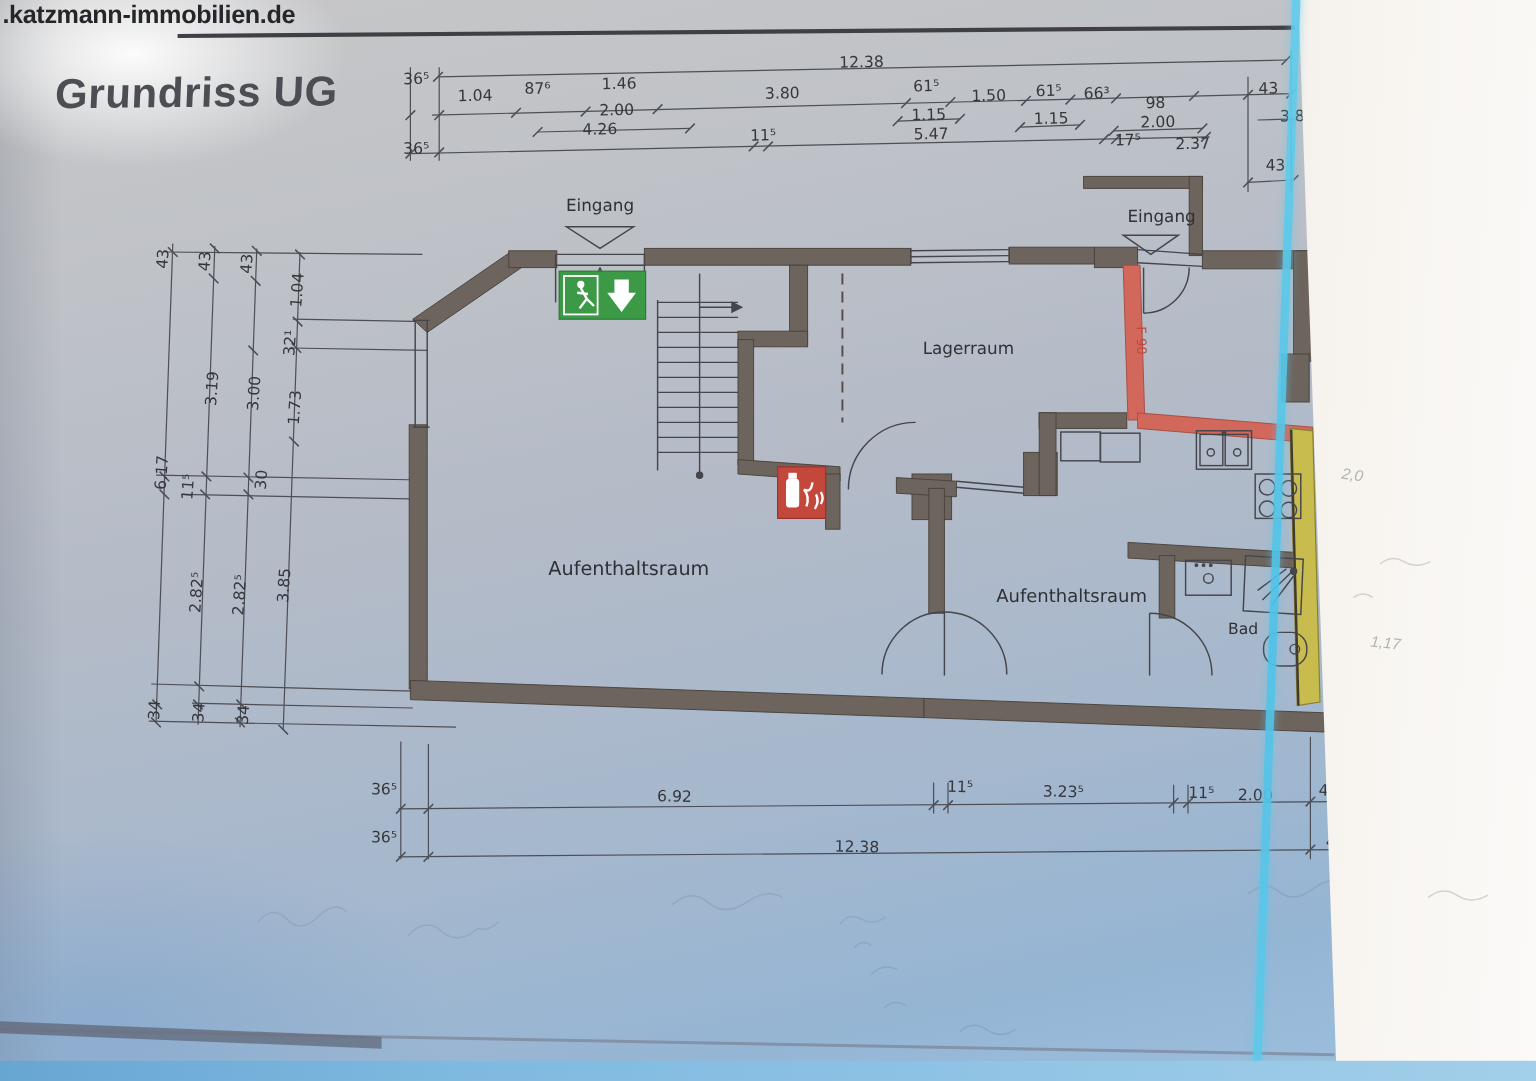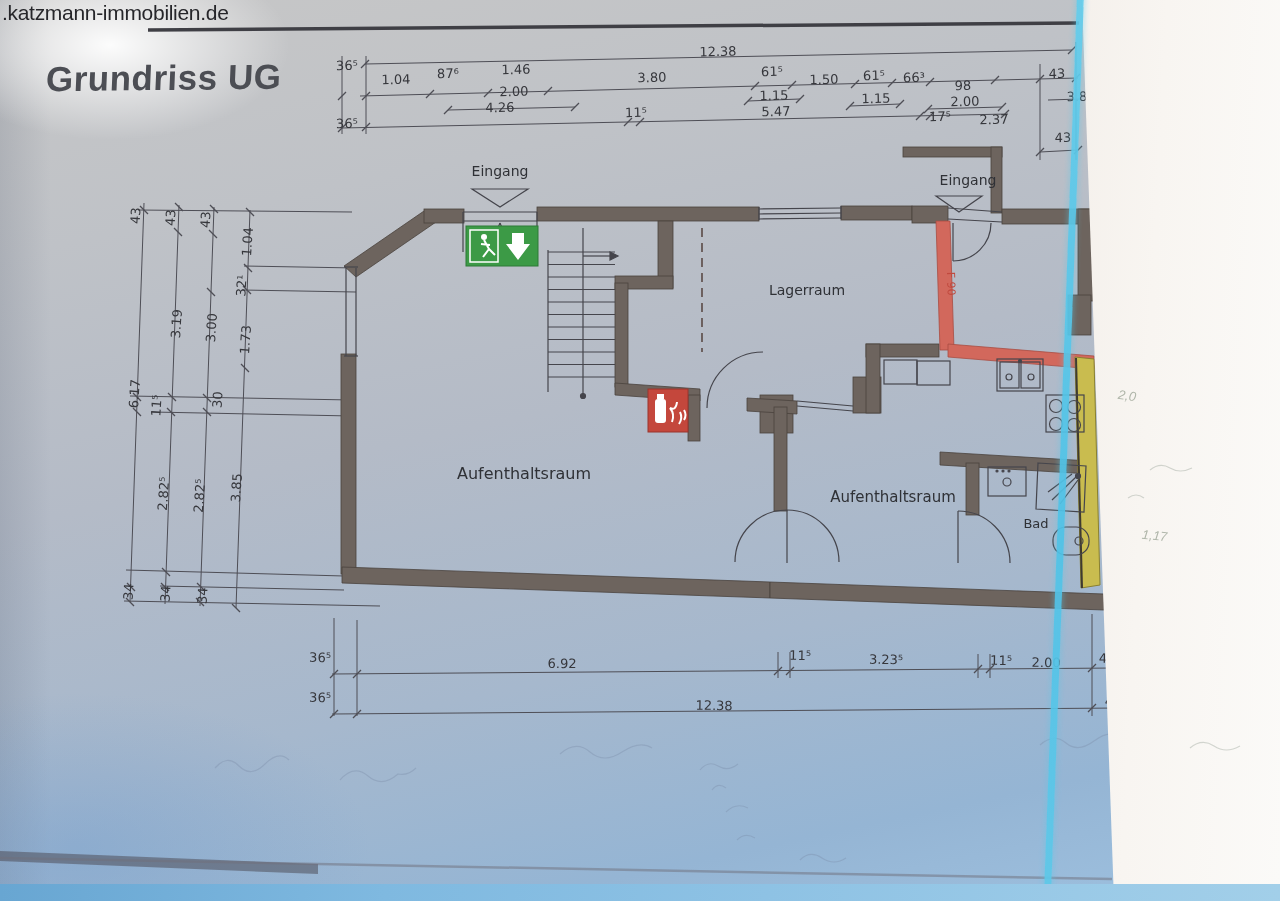--- a/index.html
+++ b/index.html
@@ -21,21 +21,21 @@
     clip-path:polygon(1082px 0px,1280px 0px,1280px 901px,1114px 901px);
     background:linear-gradient(93deg,#c2b2ad 0%,#cfc2bb 22%,#e0d6d0 48%,#efe9e3 70%,#f8f5f1 88%,#fbfaf8 100%);}
   .cyan-edge{position:absolute;left:1077px;top:-6px;width:7px;height:898px;
     background:linear-gradient(180deg,#63cdec,#4fc3e8 60%,#5ec9e9);
     transform:rotate(2.1deg);transform-origin:top left;opacity:.92;
     box-shadow:0 0 5px 2px rgba(90,200,235,.35);}
   .bottom-strip{position:absolute;left:0;top:884px;width:1280px;height:17px;
     background:linear-gradient(90deg,#68a6d2,#7fb9e0 30%,#8ec2e4 60%,#a2cfe9);}
 
   
-  .watermark{position:absolute;left:2px;top:1px;font-size:21px;font-weight:normal;
+  .watermark{position:absolute;left:2px;top:1px;font-size:21px;font-weight:bold;
     color:#26262a;letter-spacing:-.3px;white-space:nowrap;}
   .page-title{position:absolute;left:46px;top:58px;font-size:35px;font-weight:bold;
     color:#4c4e54;transform:skewX(-3deg) rotate(-0.6deg);letter-spacing:.5px;}
 
   svg{position:absolute;left:0;top:0;}
   text{font-family:"DejaVu Sans","Liberation Sans",sans-serif;}
   .dim{font-size:13px;fill:#36373c;text-anchor:middle;}
   .room{fill:#2f3136;text-anchor:middle;}
   .f90{font-size:11px;fill:#c0493e;}
   .note-layer span{position:absolute;font-size:13px;font-style:italic;color:#84907f;

